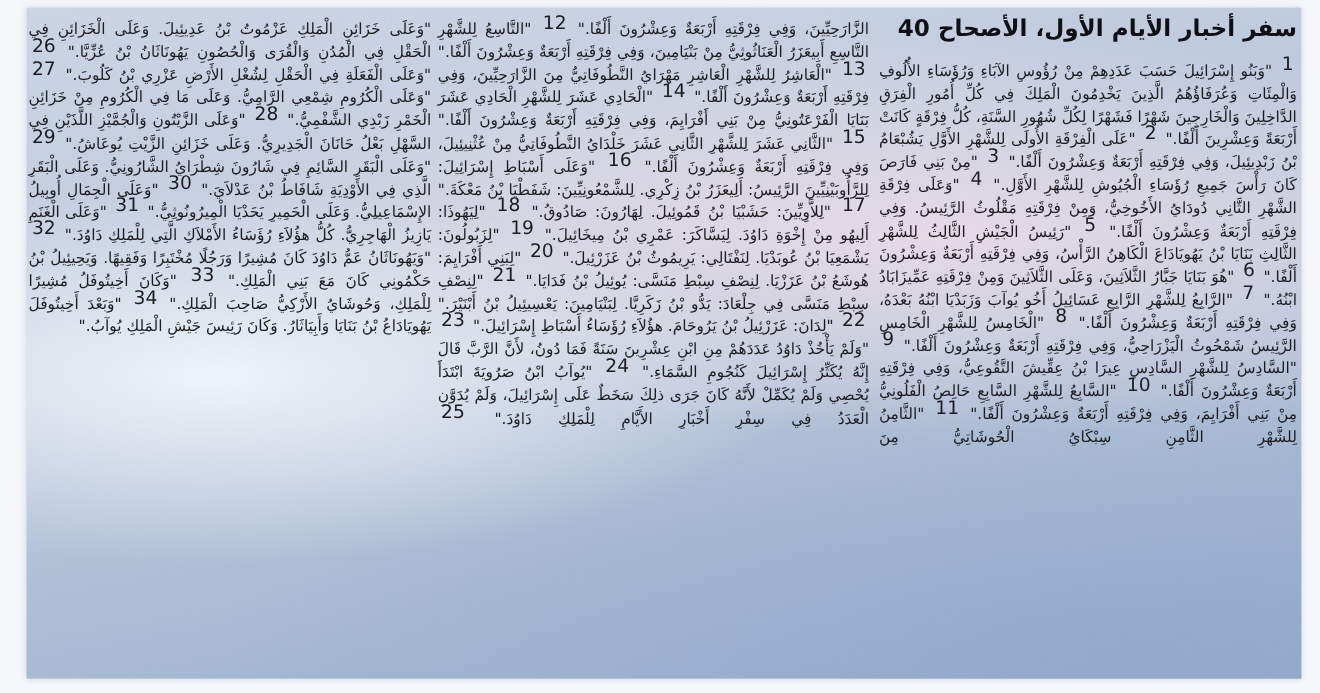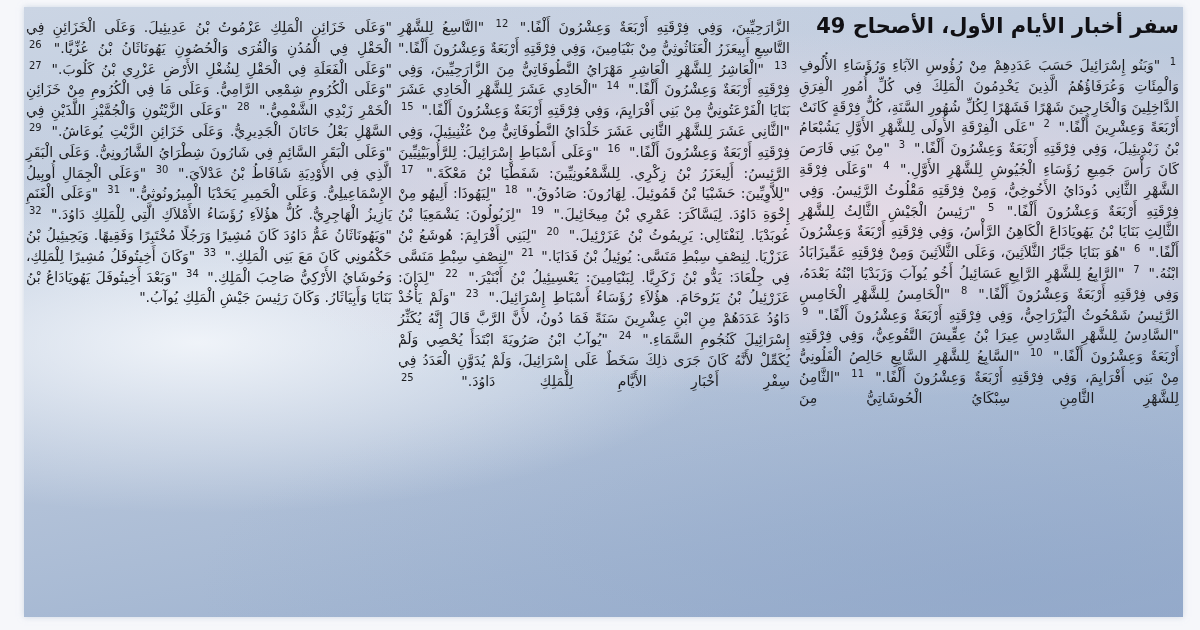--- a/index.html
+++ b/index.html
@@ -43,42 +43,42 @@
     color: #1c1c1f;
     font-size: 14px;
     line-height: 20.8px;
     letter-spacing: 0;
   }
   .col.justify-last { text-align-last: justify; }
   .col-right  { top: 48px; right: 4px;   width: 380px; }
   .col-middle { top: 10px; left: 374px;  width: 392px; }
   .col-left   { top: 10px; left: 2px;    width: 366px; }
   sup.vnum {
-    font-size: 10px;
+    font-size: 17px;
     line-height: 0;
     vertical-align: 5px;
     margin: 0 3px;
     color: #1c1c1f;
   }
   .watermark {
     position: absolute;
     left: 4px; bottom: 3px;
     direction: ltr;
     font-size: 23px;
     color: rgba(238,244,251,0.88);
     letter-spacing: 0.5px;
   }
 </style>
 </head>
 <body>
 
 <div class="page">
   <div class="photo">
 
-    <div class="chapter-title">سفر أخبار الأيام الأول، الأصحاح 49</div>
+    <div class="chapter-title">سفر أخبار الأيام الأول، الأصحاح 40</div>
 
     <div class="col col-right justify-last"><sup class="vnum">1</sup> <span>"وَبَنُو إِسْرَائِيلَ حَسَبَ عَدَدِهِمْ مِنْ رُؤُوسِ الآبَاءِ وَرُؤَسَاءِ الأُلُوفِ وَالْمِئَاتِ وَعُرَفَاؤُهُمُ الَّذِينَ يَخْدِمُونَ الْمَلِكَ فِي كُلِّ أُمُورِ الْفِرَقِ الدَّاخِلِينَ وَالْخَارِجِينَ شَهْرًا فَشَهْرًا لِكُلِّ شُهُورِ السَّنَةِ، كُلُّ فِرْقَةٍ كَانَتْ أَرْبَعَةً وَعِشْرِينَ أَلْفًا." </span><sup class="vnum">2</sup> <span>"عَلَى الْفِرْقَةِ الأُولَى لِلشَّهْرِ الأَوَّلِ يَشُبْعَامُ بْنُ زَبْدِيئِيلَ، وَفِي فِرْقَتِهِ أَرْبَعَةٌ وَعِشْرُونَ أَلْفًا." </span><sup class="vnum">3</sup> <span>"مِنْ بَنِي فَارَصَ كَانَ رَأْسَ جَمِيعِ رُؤَسَاءِ الْجُيُوشِ لِلشَّهْرِ الأَوَّلِ." </span><sup class="vnum">4</sup> <span>"وَعَلَى فِرْقَةِ الشَّهْرِ الثَّانِي دُودَايُ الأَخُوخِيُّ، وَمِنْ فِرْقَتِهِ مَقْلُوثُ الرَّئِيسُ. وَفِي فِرْقَتِهِ أَرْبَعَةٌ وَعِشْرُونَ أَلْفًا." </span><sup class="vnum">5</sup> <span>"رَئِيسُ الْجَيْشِ الثَّالِثُ لِلشَّهْرِ الثَّالِثِ بَنَايَا بْنُ يَهُويَادَاعَ الْكَاهِنُ الرَّأْسُ، وَفِي فِرْقَتِهِ أَرْبَعَةٌ وَعِشْرُونَ أَلْفًا." </span><sup class="vnum">6</sup> <span>"هُوَ بَنَايَا جَبَّارُ الثَّلاَثِينَ، وَعَلَى الثَّلاَثِينَ وَمِنْ فِرْقَتِهِ عَمِّيزَابَادُ ابْنُهُ." </span><sup class="vnum">7</sup> <span>"الرَّابِعُ لِلشَّهْرِ الرَّابِعِ عَسَائِيلُ أَخُو يُوآبَ وَزَبَدْيَا ابْنُهُ بَعْدَهُ، وَفِي فِرْقَتِهِ أَرْبَعَةٌ وَعِشْرُونَ أَلْفًا." </span><sup class="vnum">8</sup> <span>"الْخَامِسُ لِلشَّهْرِ الْخَامِسِ الرَّئِيسُ شَمْحُوثُ الْيَزْرَاحِيُّ، وَفِي فِرْقَتِهِ أَرْبَعَةٌ وَعِشْرُونَ أَلْفًا." </span><sup class="vnum">9</sup> <span>"السَّادِسُ لِلشَّهْرِ السَّادِسِ عِيرَا بْنُ عِقِّيشَ التَّقُوعِيُّ، وَفِي فِرْقَتِهِ أَرْبَعَةٌ وَعِشْرُونَ أَلْفًا." </span><sup class="vnum">10</sup> <span>"السَّابِعُ لِلشَّهْرِ السَّابِعِ حَالِصُ الْفَلُونِيُّ مِنْ بَنِي أَفْرَايِمَ، وَفِي فِرْقَتِهِ أَرْبَعَةٌ وَعِشْرُونَ أَلْفًا." </span><sup class="vnum">11</sup> <span>"الثَّامِنُ لِلشَّهْرِ الثَّامِنِ سِبْكَايُ الْحُوشَاتِيُّ مِنَ </span></div>
 
     <div class="col col-middle justify-last"><span>الزَّارَحِيِّينَ، وَفِي فِرْقَتِهِ أَرْبَعَةٌ وَعِشْرُونَ أَلْفًا." </span><sup class="vnum">12</sup> <span>"التَّاسِعُ لِلشَّهْرِ التَّاسِعِ أَبِيعَزَرُ الْعَنَاثُوثِيُّ مِنْ بَنْيَامِينَ، وَفِي فِرْقَتِهِ أَرْبَعَةٌ وَعِشْرُونَ أَلْفًا." </span><sup class="vnum">13</sup> <span>"الْعَاشِرُ لِلشَّهْرِ الْعَاشِرِ مَهْرَايُ النَّطُوفَاتِيُّ مِنَ الزَّارَحِيِّينَ، وَفِي فِرْقَتِهِ أَرْبَعَةٌ وَعِشْرُونَ أَلْفًا." </span><sup class="vnum">14</sup> <span>"الْحَادِي عَشَرَ لِلشَّهْرِ الْحَادِي عَشَرَ بَنَايَا الْفَرْعَتُونِيُّ مِنْ بَنِي أَفْرَايِمَ، وَفِي فِرْقَتِهِ أَرْبَعَةٌ وَعِشْرُونَ أَلْفًا." </span><sup class="vnum">15</sup> <span>"الثَّانِي عَشَرَ لِلشَّهْرِ الثَّانِي عَشَرَ خَلْدَايُ النَّطُوفَاتِيُّ مِنْ عُثْنِيئِيلَ، وَفِي فِرْقَتِهِ أَرْبَعَةٌ وَعِشْرُونَ أَلْفًا." </span><sup class="vnum">16</sup> <span>"وَعَلَى أَسْبَاطِ إِسْرَائِيلَ: لِلرَّأُوبَيْنِيِّينَ الرَّئِيسُ: أَلِيعَزَرُ بْنُ زِكْرِي. لِلشَّمْعُونِيِّينَ: شَفَطْيَا بْنُ مَعْكَةَ." </span><sup class="vnum">17</sup> <span>"لِلاَّوِيِّينَ: حَشَبْيَا بْنُ قَمُوئِيلَ. لِهَارُونَ: صَادُوقُ." </span><sup class="vnum">18</sup> <span>"لِيَهُوذَا: أَلِيهُو مِنْ إِخْوَةِ دَاوُدَ. لِيَسَّاكَرَ: عَمْرِي بْنُ مِيخَائِيلَ." </span><sup class="vnum">19</sup> <span>"لِزَبُولُونَ: يَشْمَعِيَا بْنُ عُوبَدْيَا. لِنَفْتَالِي: يَرِيمُوثُ بْنُ عَزَرْئِيلَ." </span><sup class="vnum">20</sup> <span>"لِبَنِي أَفْرَايِمَ: هُوشَعُ بْنُ عَزَزْيَا. لِنِصْفِ سِبْطِ مَنَسَّى: يُوئِيلُ بْنُ فَدَايَا." </span><sup class="vnum">21</sup> <span>"لِنِصْفِ سِبْطِ مَنَسَّى فِي جِلْعَادَ: يَدُّو بْنُ زَكَرِيَّا. لِبَنْيَامِينَ: يَعْسِيئِيلُ بْنُ أَبْنَيْرَ." </span><sup class="vnum">22</sup> <span>"لِدَانَ: عَزَرْئِيلُ بْنُ يَرُوحَامَ. هؤُلاَءِ رُؤَسَاءُ أَسْبَاطِ إِسْرَائِيلَ." </span><sup class="vnum">23</sup> <span>"وَلَمْ يَأْخُذْ دَاوُدُ عَدَدَهُمْ مِنِ ابْنِ عِشْرِينَ سَنَةً فَمَا دُونُ، لأَنَّ الرَّبَّ قَالَ إِنَّهُ يُكَثِّرُ إِسْرَائِيلَ كَنُجُومِ السَّمَاءِ." </span><sup class="vnum">24</sup> <span>"يُوآبُ ابْنُ صَرُويَةَ ابْتَدَأَ يُحْصِي وَلَمْ يُكَمِّلْ لأَنَّهُ كَانَ جَرَى ذلِكَ سَخَطٌ عَلَى إِسْرَائِيلَ، وَلَمْ يُدَوَّنِ الْعَدَدُ فِي سِفْرِ أَخْبَارِ الأَيَّامِ لِلْمَلِكِ دَاوُدَ." </span><sup class="vnum">25</sup> </div>
 
     <div class="col col-left"><span>"وَعَلَى خَزَائِنِ الْمَلِكِ عَزْمُوتُ بْنُ عَدِيئِيلَ. وَعَلَى الْخَزَائِنِ فِي الْحَقْلِ فِي الْمُدُنِ وَالْقُرَى وَالْحُصُونِ يَهُونَاثَانُ بْنُ عُزِّيَّا." </span><sup class="vnum">26</sup> <span>"وَعَلَى الْفَعَلَةِ فِي الْحَقْلِ لِشُغْلِ الأَرْضِ عَزْرِي بْنُ كَلُوبَ." </span><sup class="vnum">27</sup> <span>"وَعَلَى الْكُرُومِ شِمْعِي الرَّامِيُّ. وَعَلَى مَا فِي الْكُرُومِ مِنْ خَزَائِنِ الْخَمْرِ زَبْدِي الشَّفْمِيُّ." </span><sup class="vnum">28</sup> <span>"وَعَلَى الزَّيْتُونِ وَالْجُمَّيْزِ اللَّذَيْنِ فِي السَّهْلِ بَعْلُ حَانَانَ الْجَدِيرِيُّ. وَعَلَى خَزَائِنِ الزَّيْتِ يُوعَاشُ." </span><sup class="vnum">29</sup> <span>"وَعَلَى الْبَقَرِ السَّائِمِ فِي شَارُونَ شِطْرَايُ الشَّارُونِيُّ. وَعَلَى الْبَقَرِ الَّذِي فِي الأَوْدِيَةِ شَافَاطُ بْنُ عَدْلاَيَ." </span><sup class="vnum">30</sup> <span>"وَعَلَى الْجِمَالِ أُوبِيلُ الإِسْمَاعِيلِيُّ. وَعَلَى الْحَمِيرِ يَحَدْيَا الْمِيرُونُوثِيُّ." </span><sup class="vnum">31</sup> <span>"وَعَلَى الْغَنَمِ يَازِيزُ الْهَاجِرِيُّ. كُلُّ هؤُلاَءِ رُؤَسَاءُ الأَمْلاَكِ الَّتِي لِلْمَلِكِ دَاوُدَ." </span><sup class="vnum">32</sup> <span>"وَيَهُونَاثَانُ عَمُّ دَاوُدَ كَانَ مُشِيرًا وَرَجُلًا مُخْتَبِرًا وَفَقِيهًا. وَيَحِيئِيلُ بْنُ حَكْمُونِي كَانَ مَعَ بَنِي الْمَلِكِ." </span><sup class="vnum">33</sup> <span>"وَكَانَ أَخِيتُوفَلُ مُشِيرًا لِلْمَلِكِ، وَحُوشَايُ الأَرْكِيُّ صَاحِبَ الْمَلِكِ." </span><sup class="vnum">34</sup> <span>"وَبَعْدَ أَخِيتُوفَلَ يَهُويَادَاعُ بْنُ بَنَايَا وَأَبِيَاثَارُ. وَكَانَ رَئِيسَ جَيْشِ الْمَلِكِ يُوآبُ." </span></div>
 
   </div>
 </div>
 

